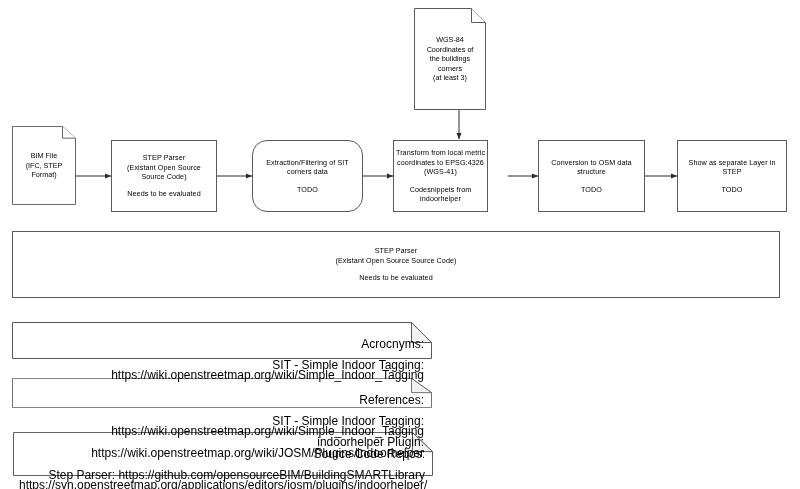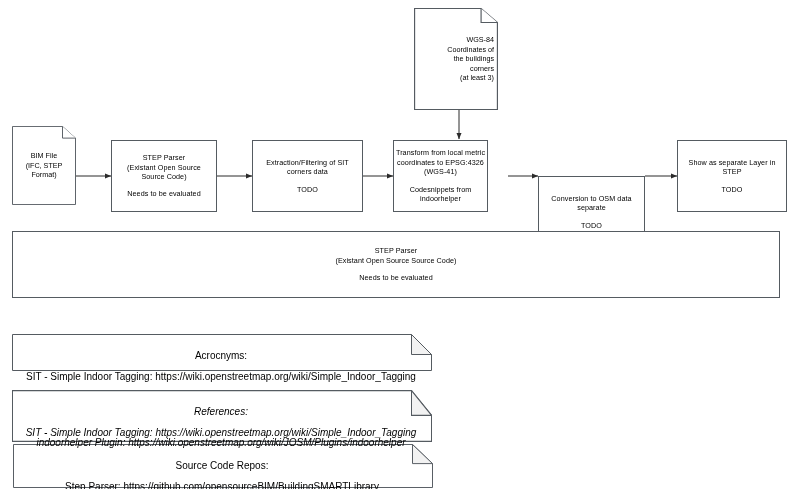--- a/index.html
+++ b/index.html
@@ -69,24 +69,23 @@
     position: relative;
     z-index: 2;
     white-space: pre;
   }
 
   
   .note {
     position: absolute;
     box-sizing: border-box;
     background: #ffffff;
-    font-size: 10px;
+    font-size: 12px;
     line-height: 10.6px;
-    text-align: center;
-    margin-top: 12px;
+    text-align: right;
   }
   .note .notesvg {
     position: absolute;
     left: 0; top: 0;
     width: 100%;
     height: 100%;
     pointer-events: none;
   }
   .note .notetext {
     position: relative;
@@ -134,59 +133,59 @@
   <div class="doc" style="left:12px; top:126px; width:64px; height:79px;">
     <svg class="docsvg" viewBox="0 0 64 88" preserveAspectRatio="none">
       <path d="M0.5,0.5 L50.5,0.5 L63.5,13.5 L63.5,87.5 L0.5,87.5 Z" fill="#ffffff" stroke="#555b61" stroke-width="1"></path>
       <path d="M50.5,0.5 L50.5,13.5 L63.5,13.5" fill="#ffffff" stroke="#555b61" stroke-width="1"></path>
     </svg>
     <span class="doctext">BIM File</span>
     <span class="doctext">(IFC, STEP</span>
     <span class="doctext">Format)</span>
   </div>
 
-  <div class="doc" style="left:414px; top:8px; width:84px; height:102px;align-items:flex-end;">
+  <div class="doc" style="left:414px; top:8px; width:72px; height:102px;">
     <svg class="docsvg" viewBox="0 0 72 102" preserveAspectRatio="none">
       <path d="M0.5,0.5 L57.5,0.5 L71.5,14.5 L71.5,101.5 L0.5,101.5 Z" fill="#ffffff" stroke="#555b61" stroke-width="1"></path>
       <path d="M57.5,0.5 L57.5,14.5 L71.5,14.5" fill="#ffffff" stroke="#555b61" stroke-width="1"></path>
     </svg>
     <span class="doctext">WGS-84</span>
     <span class="doctext">Coordinates of</span>
     <span class="doctext">the buildings</span>
     <span class="doctext">corners</span>
     <span class="doctext">(at least 3)</span>
   </div>
 
   <div class="node" style="left:111px; top:140px; width:106px; height:72px;">
     <span class="ln">STEP Parser</span>
     <span class="ln">(Existant Open Source</span>
     <span class="ln">Source Code)</span>
     <span class="gap"></span>
     <span class="ln">Needs to be evaluated</span>
   </div>
 
-  <div class="node" style="left:252px; top:140px; width:111px; height:72px;">
+  <div class="node" style="left:252px; top:140px; width:111px; height:72px;border-radius:15px;">
     <span class="ln">Extraction/Filtering of SIT</span>
     <span class="ln">corners data</span>
     <span class="gap"></span>
     <span class="ln">TODO</span>
   </div>
 
   <div class="node" style="left:393px; top:140px; width:95px; height:72px;">
     <span class="ln">Transform from local metric</span>
     <span class="ln">coordinates to EPSG:4326</span>
     <span class="ln">(WGS-41)</span>
     <span class="gap"></span>
     <span class="ln">Codesnippets from
 indoorhelper</span>
   </div>
 
-  <div class="node" style="left:538px; top:140px; width:107px; height:72px;margin-top:36px;">
+  <div class="node" style="left:538px; top:140px; width:107px; height:72px;">
     <span class="ln">Conversion to OSM data</span>
-    <span class="ln">separate</span>
+    <span class="ln">structure</span>
     <span class="gap"></span>
     <span class="ln">TODO</span>
   </div>
 
   <div class="node" style="left:677px; top:140px; width:110px; height:72px;">
     <span class="ln">Show as separate Layer in</span>
     <span class="ln">STEP</span>
     <span class="gap"></span>
     <span class="ln">TODO</span>
   </div>
@@ -202,21 +201,21 @@
     <svg class="notesvg" viewBox="0 0 420 37" preserveAspectRatio="none">
       <path d="M0.5,0.5 L399.5,0.5 L419.5,20.5 L419.5,36.5 L0.5,36.5 Z" fill="#ffffff" stroke="#555b61" stroke-width="1"></path>
       <path d="M399.5,0.5 L399.5,20.5 L419.5,20.5 Z" fill="#f2f2f2" stroke="#555b61" stroke-width="1"></path>
     </svg>
     <div class="notetext">
       <div>Acrocnyms:</div>
       <div>SIT - Simple Indoor Tagging: https://wiki.openstreetmap.org/wiki/Simple_Indoor_Tagging</div>
     </div>
   </div>
 
-  <div class="note" style="left:12px; top:378px; width:420px; height:52px;font-style:italic;">
+  <div class="note" style="left:12px; top:378px; width:420px; height:30px;">
     <svg class="notesvg" viewBox="0 0 420 42" preserveAspectRatio="none">
       <path d="M0.5,0.5 L399.5,0.5 L419.5,20.5 L419.5,41.5 L0.5,41.5 Z" fill="#ffffff" stroke="#555b61" stroke-width="1"></path>
       <path d="M399.5,0.5 L399.5,20.5 L419.5,20.5 Z" fill="#f2f2f2" stroke="#555b61" stroke-width="1"></path>
     </svg>
     <div class="notetext">
       <div>References:</div>
       <div>SIT - Simple Indoor Tagging: https://wiki.openstreetmap.org/wiki/Simple_Indoor_Tagging
 indoorhelper Plugin: https://wiki.openstreetmap.org/wiki/JOSM/Plugins/indoorhelper</div>
     </div>
   </div>

